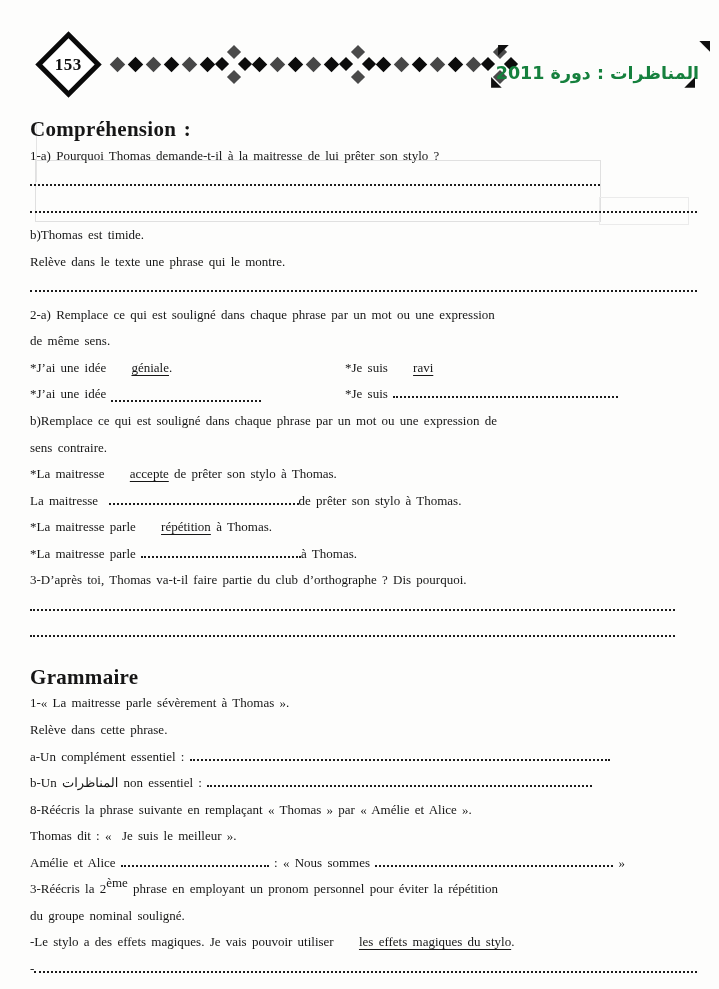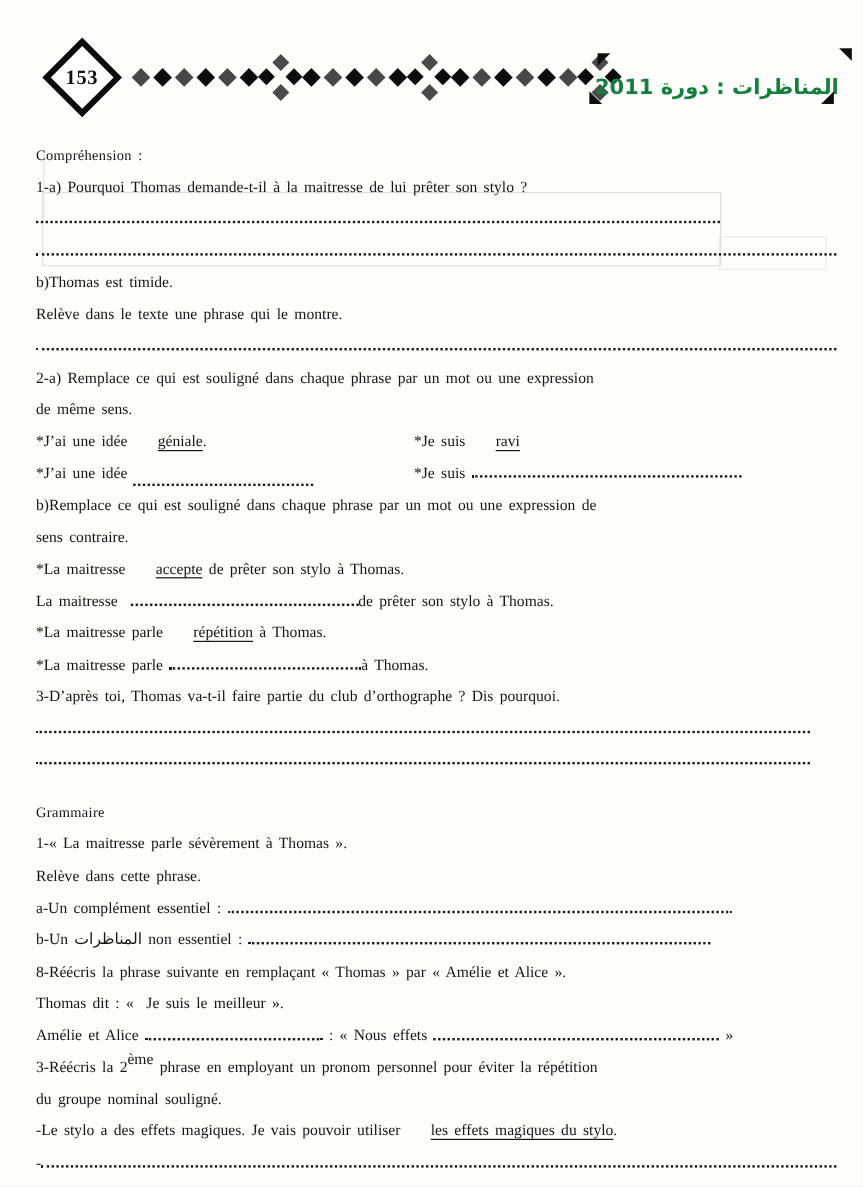--- a/index.html
+++ b/index.html
@@ -26,27 +26,27 @@
   .mk-tr{right:9px;top:38px;}  .mk-br{right:24px;top:74px;}
   
   .art{position:absolute;z-index:0;}
   .art1{left:35px;top:160px;width:564px;height:60px;border:1px solid #e0e0e0;}
   .art2{left:599px;top:197px;width:88px;height:26px;border:1px solid #ebebeb;}
   .art3{left:36px;top:124px;width:0;height:58px;border-left:1px solid #e4e4e4;}
   
   .doc{position:absolute;left:30px;right:22px;top:118px;z-index:1;}
   .ln{display:flex;align-items:baseline;height:26.55px;}
   .ln .txt{white-space:pre;font-size:13px;word-spacing:2px;line-height:22px;}
-  .ln.hd .txt{font-weight:normal;font-size:12px;letter-spacing:.3px;text-align:center;}
+  .ln.hd .txt{font-weight:bold;font-size:21px;letter-spacing:.3px;text-align:center;}
   .ln.brk{margin-top:17px;}
   .u{text-decoration:underline;text-underline-offset:3px;text-decoration-thickness:1px;margin-left:20px;}
   .sup{font-size:11.5px;position:relative;top:-6px;}
   .dots{flex:none;height:13px;border-bottom:2px dotted #1c1c1c;}
   .dots.grow{flex:1;}
-  .col-l{width:315px;display:flex;align-items:flex-end;flex:none;}
+  .col-l{width:315px;display:flex;align-items:center;flex:none;}
   .col-r{flex:1;display:flex;align-items:baseline;}
 </style>
 </head>
 <body>
 
 <div class="page">
 
   <div class="hdr">
     <div class="badge">
       <span>153</span>
@@ -204,21 +204,21 @@
       </div>
       <div class="ln">
         <span class="txt">8-Réécris la phrase suivante en remplaçant « Thomas » par « Amélie et Alice ».</span>
       </div>
       <div class="ln">
         <span class="txt">Thomas dit : «  Je suis le meilleur ».</span>
       </div>
       <div class="ln">
         <span class="txt">Amélie et Alice </span>
         <span class="dots" style="width: 148px;"></span>
-        <span class="txt"> : « Nous effets </span>
+        <span class="txt"> : « Nous sommes </span>
         <span class="dots" style="width: 238px;"></span>
         <span class="txt"> »</span>
       </div>
       <div class="ln">
         <span class="txt">3-Réécris la 2</span>
         <span class="txt sup">ème</span>
         <span class="txt"> phrase en employant un pronom personnel pour éviter la répétition</span>
       </div>
       <div class="ln">
         <span class="txt">du groupe nominal souligné.</span>

